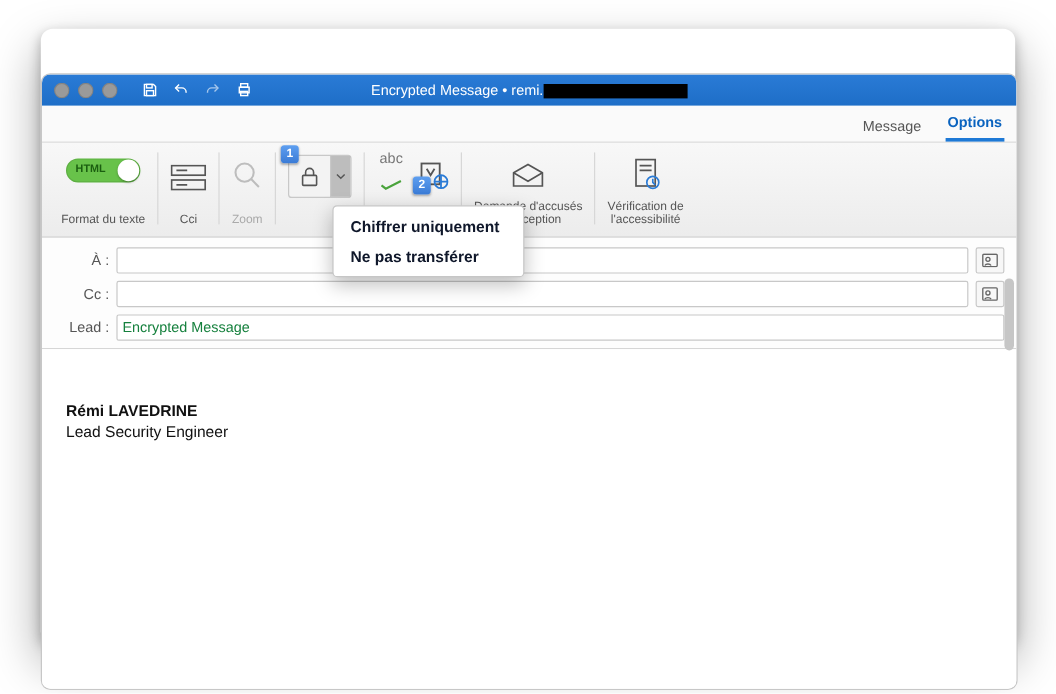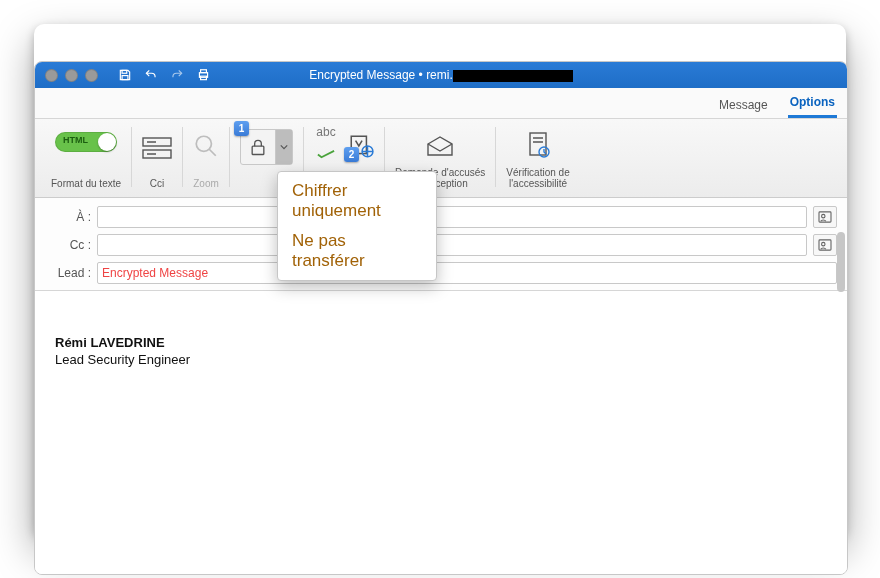--- a/index.html
+++ b/index.html
@@ -48,28 +48,28 @@
   .split .main{width:34px;display:flex;align-items:center;justify-content:center;}
   .split .arrow{width:16px;height:100%;border-left:1px solid #c8c8c8;background:#bdbdbd;
                 display:flex;align-items:center;justify-content:center;}
   .badge{position:absolute;width:15px;height:15px;border-radius:3px;
          background:linear-gradient(#5e9ff0,#3a7bd6);color:#fff;font-size:10px;font-weight:700;
          display:flex;align-items:center;justify-content:center;box-shadow:0 1px 2px rgba(0,0,0,.3);}
 
   
   .menu{position:absolute;top:52px;left:242px;width:158px;background:#fff;border:1px solid #c6c6c6;
         border-radius:4px;box-shadow:0 6px 16px rgba(0,0,0,.25);padding:4px 0;z-index:20;}
-  .menu-item{padding:5px 14px;font-size:17px;color:#a16207;}
+  .menu-item{padding:5px 14px;font-size:13px;color:#0f172a;font-weight:bold;}
 
   
   .fields{padding:8px 10px 4px 10px;border-bottom:1px solid #d6d6d6;background:#fdfdfd;}
   .frow{display:flex;align-items:center;margin-bottom:6px;}
   .flab{width:46px;text-align:right;color:#555;font-size:12px;margin-right:6px;}
   .fin{flex:1;height:20px;border:1px solid #c8c8c8;border-radius:2px;background:#fff;padding:0 4px;
-       font-size:12px;color:#ef4444;display:flex;align-items:center;text-align:center;}
+       font-size:12px;color:#15803d;display:flex;align-items:center;text-align:center;}
   .ab-btn{width:22px;height:20px;margin-left:6px;border:1px solid #c8c8c8;border-radius:2px;
           background:#f7f7f7;display:flex;align-items:center;justify-content:center;}
 
   
   .bodyarea{position:relative;padding:26px 20px;height:286px;background:#fff;font-size:13px;color:#111;}
   .sig-name{font-weight:700;margin-top:18px;}
   .sig-title{margin-top:2px;}
 
   .vscroll{position:absolute;right:0;top:130px;width:14px;height:380px;background:transparent;}
   .vscroll .thumb{position:absolute;right:2px;top:40px;width:8px;height:60px;border-radius:4px;background:#c6c6c6;}

